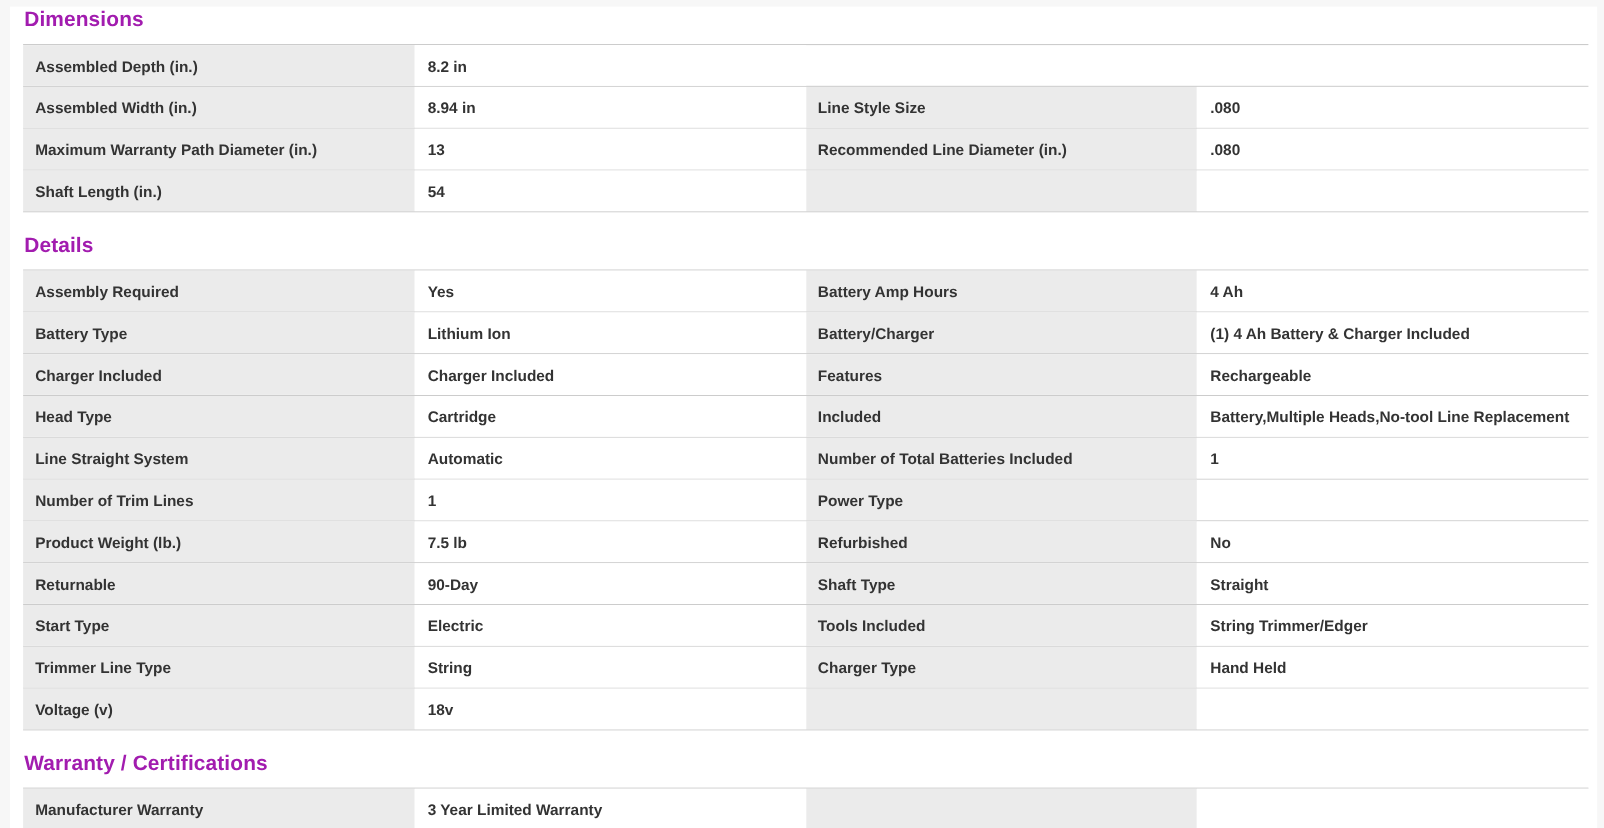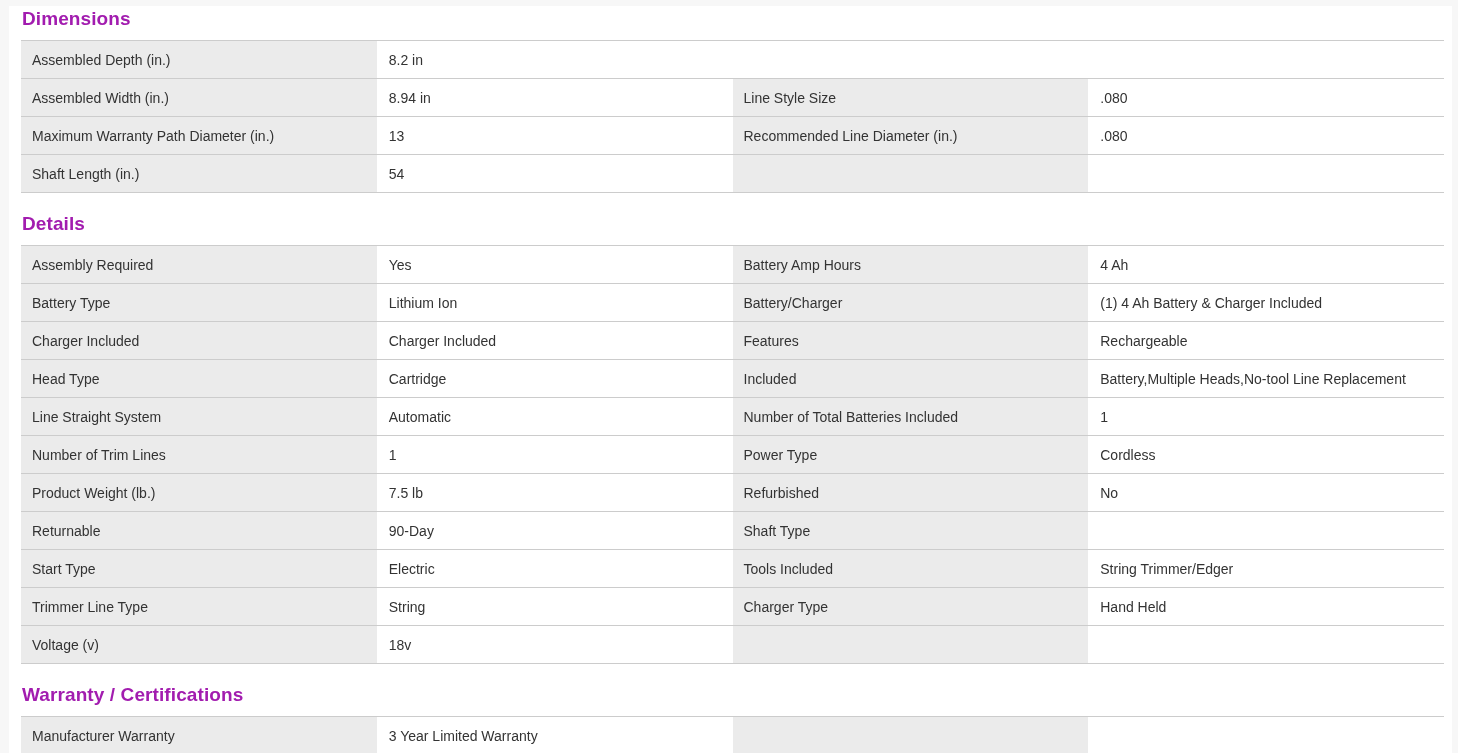--- a/index.html
+++ b/index.html
@@ -20,20 +20,21 @@
     line-height:25px;
     font-weight:700;
     color:#a21caf;
     margin:18px 0 9px 1px;
     letter-spacing:0.1px;
   }
   .section:first-child .section-title { margin-top:6px; }
   .spec-table {
     width:1423px;
     border-top:1px solid #cccccc;
+    font-weight:bold;
   }
   .spec-row {
     display:flex;
     height:38px;
     border-bottom:1px solid #cccccc;
   }
   .spec-cell {
     width:25%;
     display:flex;
     align-items:center;
@@ -116,32 +117,32 @@
         <div class="spec-row">
           <div class="spec-cell label">Line Straight System</div>
           <div class="spec-cell value">Automatic</div>
           <div class="spec-cell label">Number of Total Batteries Included</div>
           <div class="spec-cell value">1</div>
         </div>
         <div class="spec-row">
           <div class="spec-cell label">Number of Trim Lines</div>
           <div class="spec-cell value">1</div>
           <div class="spec-cell label">Power Type</div>
-          <div class="spec-cell value">Cordless</div>
         </div>
         <div class="spec-row">
           <div class="spec-cell label">Product Weight (lb.)</div>
           <div class="spec-cell value">7.5 lb</div>
           <div class="spec-cell label">Refurbished</div>
           <div class="spec-cell value">No</div>
         </div>
         <div class="spec-row">
           <div class="spec-cell label">Returnable</div>
           <div class="spec-cell value">90-Day</div>
           <div class="spec-cell label">Shaft Type</div>
+          <div class="spec-cell value">Straight</div>
         </div>
         <div class="spec-row">
           <div class="spec-cell label">Start Type</div>
           <div class="spec-cell value">Electric</div>
           <div class="spec-cell label">Tools Included</div>
           <div class="spec-cell value">String Trimmer/Edger</div>
         </div>
         <div class="spec-row">
           <div class="spec-cell label">Trimmer Line Type</div>
           <div class="spec-cell value">String</div>

